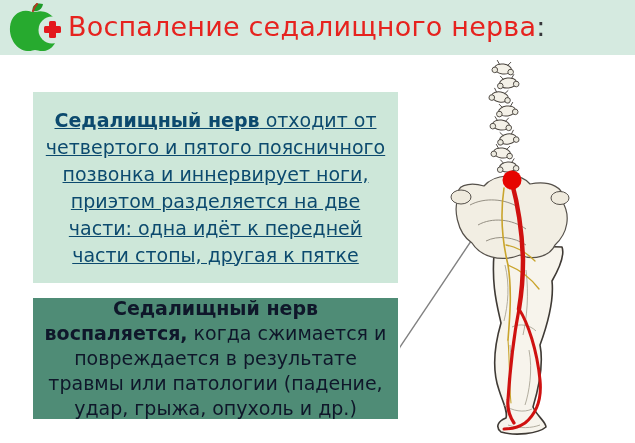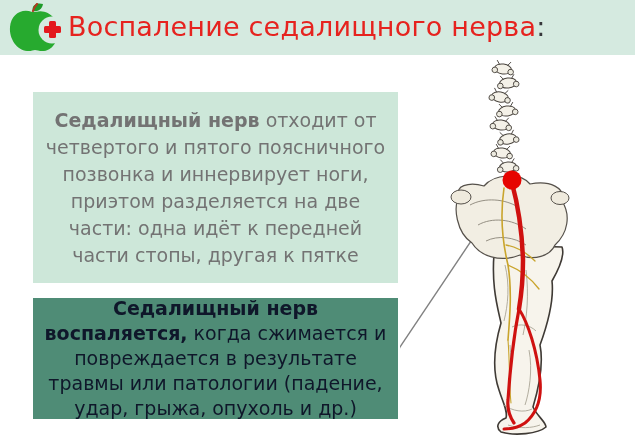--- a/index.html
+++ b/index.html
@@ -31,22 +31,22 @@
     position: absolute; left: 33px; width: 365px;
     box-sizing: border-box;
     display: flex; align-items: center; justify-content: center;
     text-align: center;
     padding: 6px 8px;
   }
   .info-box p { margin: 0; }
   .box-light {
     top: 92px; height: 191px;
     background: #cde7d9;
-    color: #737373;
-    font-size: 19px; line-height: 27px;
+    color: #0c4a6e;
+    font-size: 19px; line-height: 27px; text-decoration: underline;
   }
   .box-dark {
     top: 298px; height: 121px;
     background: #4f8c76;
     color: #0f172a;
     font-size: 19px; line-height: 25px;
   }
   .emph { font-weight: bold; }
   
   .figure-wrap {

